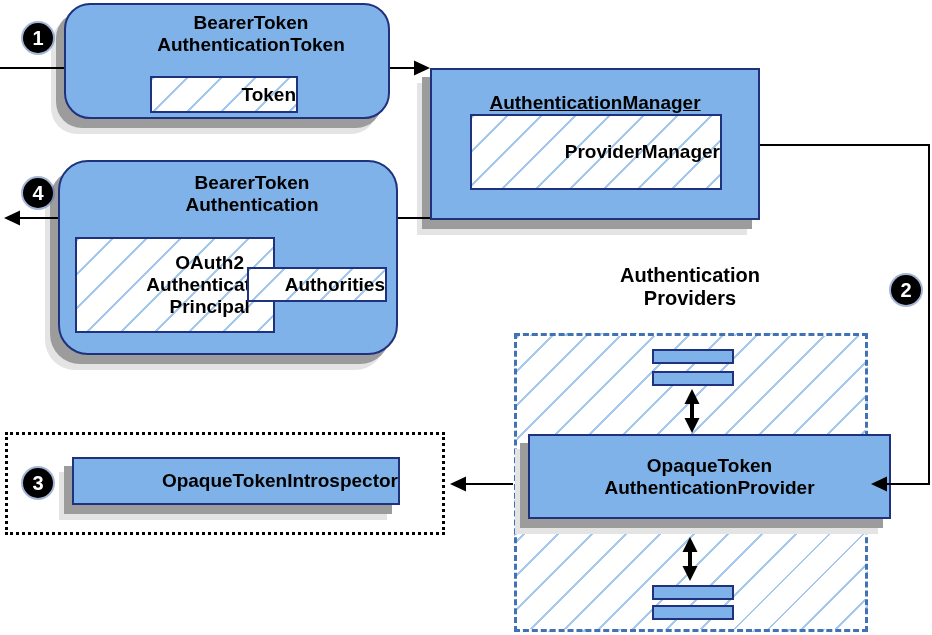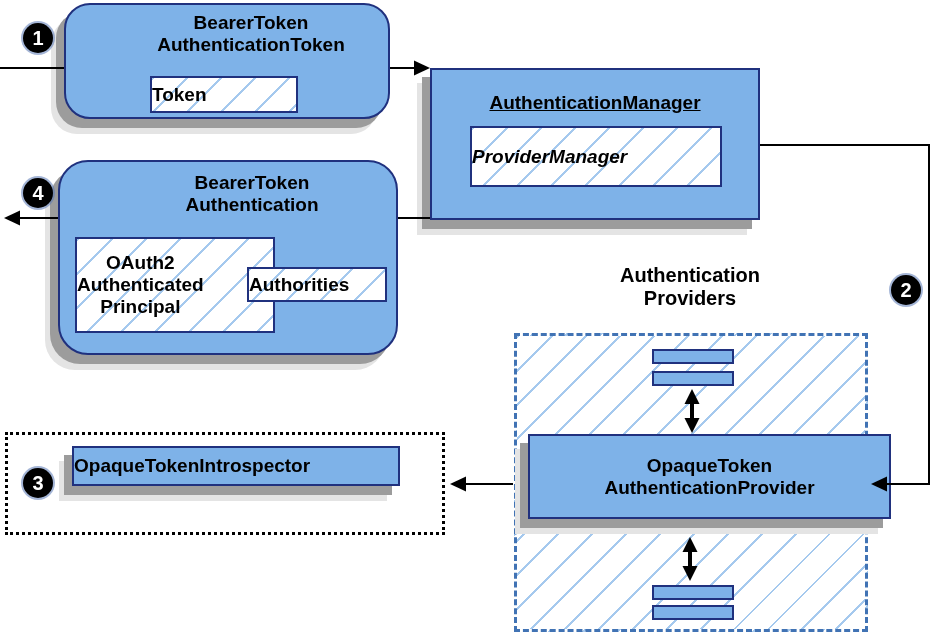--- a/index.html
+++ b/index.html
@@ -13,21 +13,21 @@
     text-align:center;
   }
   .rounded{border-radius:26px;padding-left:48px;}
   .shadowed{box-shadow:-8px 9px 0 #9C9C9C,-13px 15px 0 #E4E4E4;}
   .hatch{
     background-color:#ffffff;
     background-image:repeating-linear-gradient(135deg,#A5C9EE 0px,#A5C9EE 2px,transparent 2px,transparent 24px);
   }
   .innerbox{
     border:2px solid #20317E;box-sizing:border-box;text-align:center;
-    display:flex;align-items:center;justify-content:flex-start;
+    display:flex;align-items:center;justify-content:flex-end;
   }
   .t19{font-size:19px;line-height:22px;}
   .t20{font-size:20px;line-height:23px;}
   .pre{white-space:pre-line;}
   .badge{
     width:30px;height:30px;border-radius:50%;background:#000;color:#fff;
     display:flex;align-items:center;justify-content:center;
     font-size:20px;box-shadow:0 0 0 2px rgba(90,120,180,0.55);
   }
   .dashed-region{
@@ -64,21 +64,21 @@
     <div class="t19 pre" style="margin-top:7px;">BearerToken
 AuthenticationToken</div>
   </div>
   <div class="abs innerbox hatch z3" style="left:150px;top:76px;width:148px;height:37px;">
     <span class="t19">Token</span>
   </div>
 
   <div class="abs bluebox shadowed z2" style="left:430px;top:68px;width:330px;height:152px;">
     <div class="t19" style="margin-top:22px;text-decoration:underline;">AuthenticationManager</div>
   </div>
-  <div class="abs innerbox hatch z3" style="left:470px;top:126px;width:252px;height:61px;font-style:italic;">
+  <div class="abs innerbox hatch z3" style="left:470px;top:114px;width:252px;height:76px;">
     <span class="t19">ProviderManager</span>
   </div>
 
   <div class="abs bluebox rounded shadowed z2" style="left:58px;top:160px;width:340px;height:195px;border-radius:30px;">
     <div class="t19 pre" style="margin-top:10px;">BearerToken
 Authentication</div>
   </div>
   <div class="abs innerbox hatch z3" style="left:68px;top:237px;width:200px;height:96px;margin-left:7px;">
     <span class="t19 pre">OAuth2
 Authenticated
@@ -99,21 +99,21 @@
   <div class="abs bluebox shadowed z3" style="left:528px;top:434px;width:363px;height:85px;display:flex;align-items:center;justify-content:center;">
     <span class="t19 pre">OpaqueToken
 AuthenticationProvider</span>
   </div>
 
   <div class="abs bar z2" style="left:652px;top:585px;width:82px;height:15px;"></div>
   <div class="abs bar z2" style="left:652px;top:605px;width:82px;height:15px;"></div>
 
   <div class="abs dotted-region z1" style="left:5px;top:432px;width:440px;height:103px;"></div>
 
-  <div class="abs bluebox shadowed z3" style="left:72px;top:446px;width:328px;height:40px;display:flex;align-items:center;justify-content:flex-start;">
+  <div class="abs bluebox shadowed z3" style="left:72px;top:457px;width:328px;height:48px;display:flex;align-items:center;justify-content:flex-end;">
     <span class="t19">OpaqueTokenIntrospector</span>
   </div>
 
   <svg id="overlay" width="932" height="635" viewBox="0 0 932 635">
 
     <g>
       <line x1="0" y1="68" x2="64" y2="68" stroke="#000" stroke-width="2"></line>
     </g>
 
     <g>

